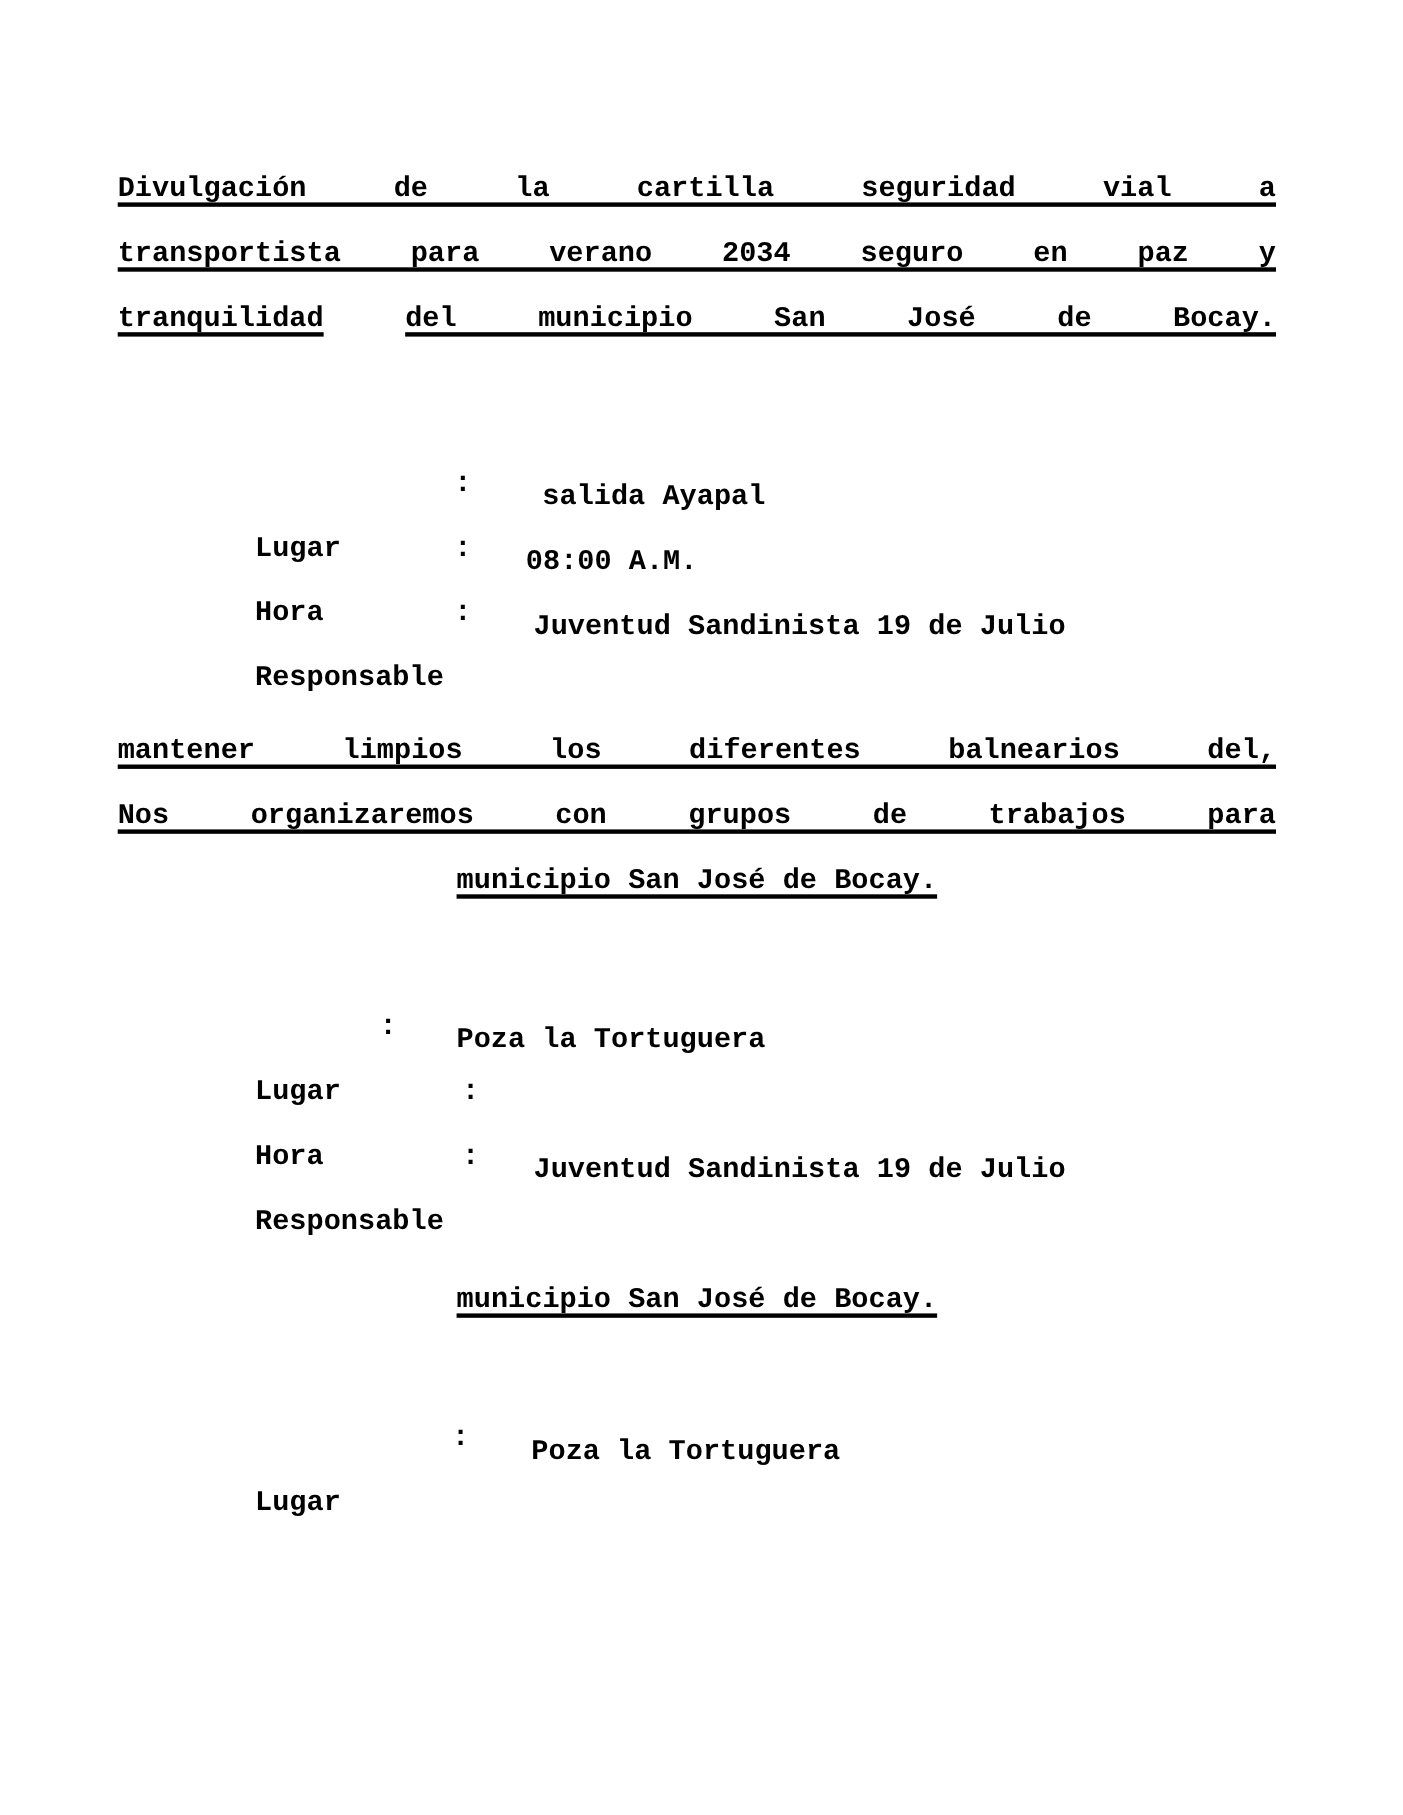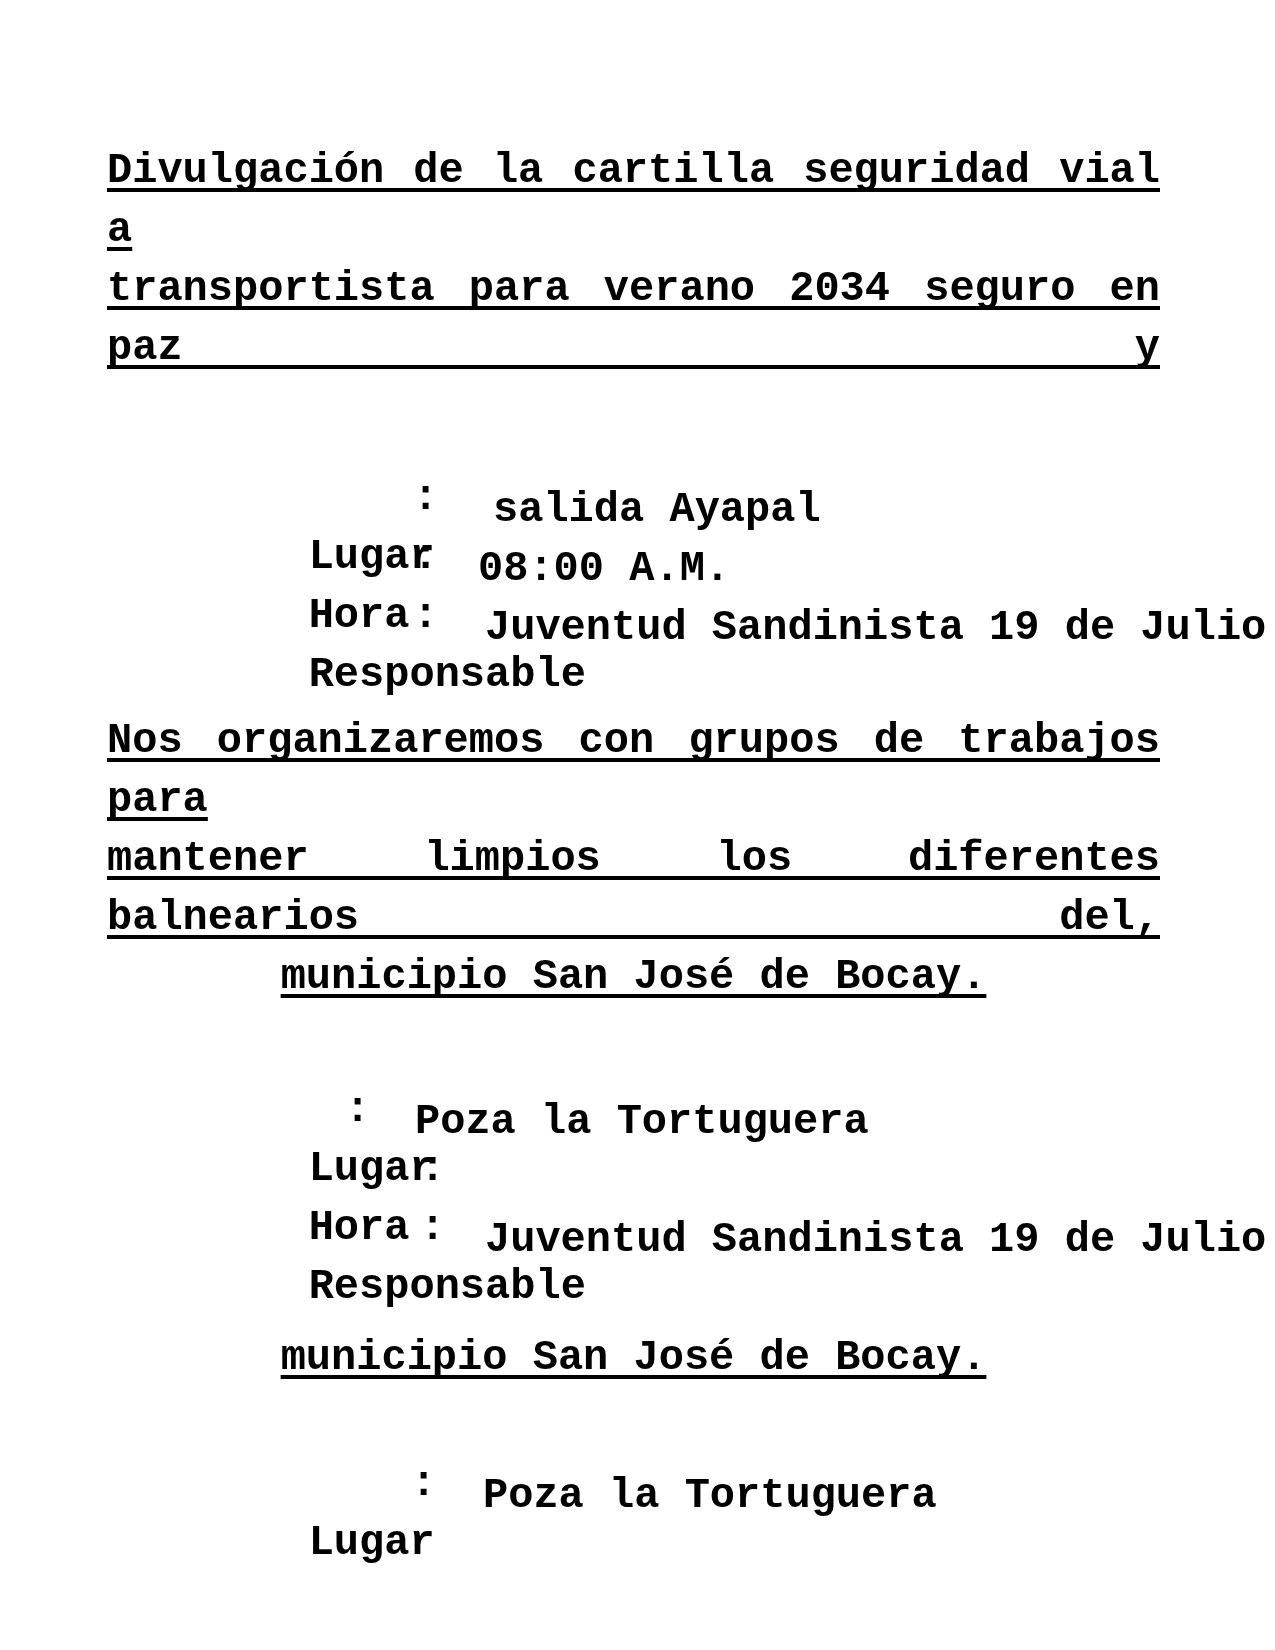--- a/index.html
+++ b/index.html
@@ -8,21 +8,21 @@
     background: #ffffff;
   }
   .page {
     position: relative;
     width: 1275px;
     height: 1650px;
     background: #ffffff;
     color: #000000;
     font-family: "Liberation Mono", "DejaVu Sans Mono", monospace;
     font-weight: bold;
-    font-size: 42px;
+    font-size: 26px;
     line-height: 59px;
     overflow: hidden;
   }
   .content {
     position: absolute;
     left: 107px;
     top: 142px;
     width: 1053px;
   }
   
@@ -68,20 +68,21 @@
 </style>
 </head>
 <body>
 
 <div class="page">
   <div class="content">
 
     <div class="para">
       <div class="jline uline">Divulgación de la cartilla seguridad vial a</div>
       <div class="jline uline">transportista para verano 2034 seguro en paz y</div>
+      <div class="jline"><span class="useg">tranquilidad</span> <span class="useg">del municipio San José de Bocay.</span></div>
     </div>
 
     <div class="para m-act1">
       <div class="row" style="--c:306px; --v:386px">
         <span class="lbl">Lugar</span>
         <span class="sep">:</span>
         <span class="val">salida Ayapal</span>
       </div>
       <div class="row" style="--c:306px; --v:371px">
         <span class="lbl">Hora</span>
@@ -89,22 +90,22 @@
         <span class="val">08:00 A.M.</span>
       </div>
       <div class="row" style="--c:306px; --v:378px">
         <span class="lbl">Responsable</span>
         <span class="sep">:</span>
         <span class="val">Juventud Sandinista 19 de Julio</span>
       </div>
     </div>
 
     <div class="para m-para2">
+      <div class="jline uline">mantener limpios los diferentes balnearios del,</div>
       <div class="jline uline">Nos organizaremos con grupos de trabajos para</div>
-      <div class="jline uline">mantener limpios los diferentes balnearios del,</div>
       <div class="lline uline">municipio San José de Bocay.</div>
     </div>
 
     <div class="para m-act2">
       <div class="row" style="--c:238px; --v:308px">
         <span class="lbl">Lugar</span>
         <span class="sep">:</span>
         <span class="val">Poza la Tortuguera</span>
       </div>
       <div class="row" style="--c:313px; --v:378px">

